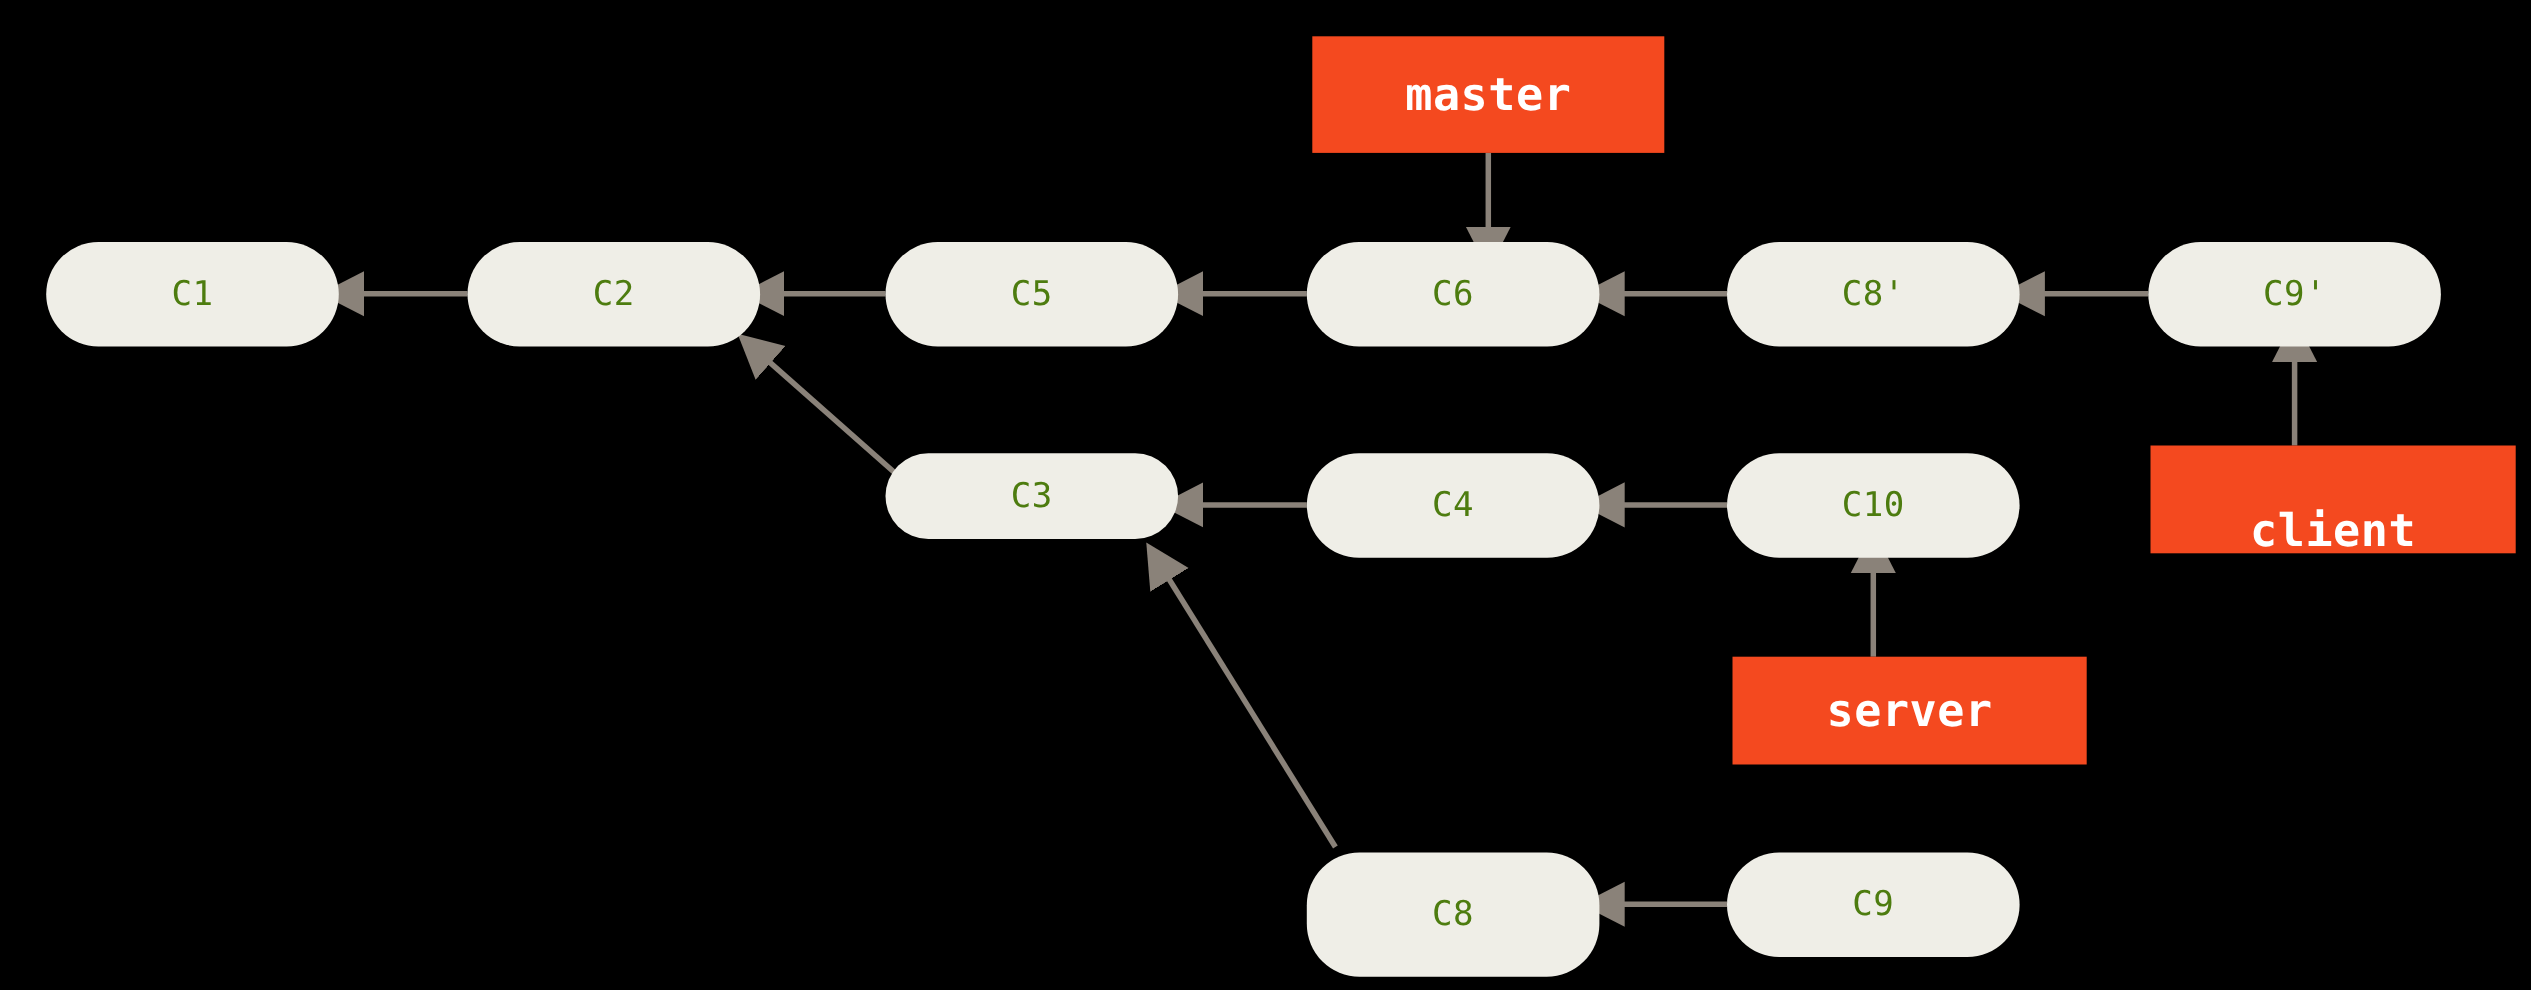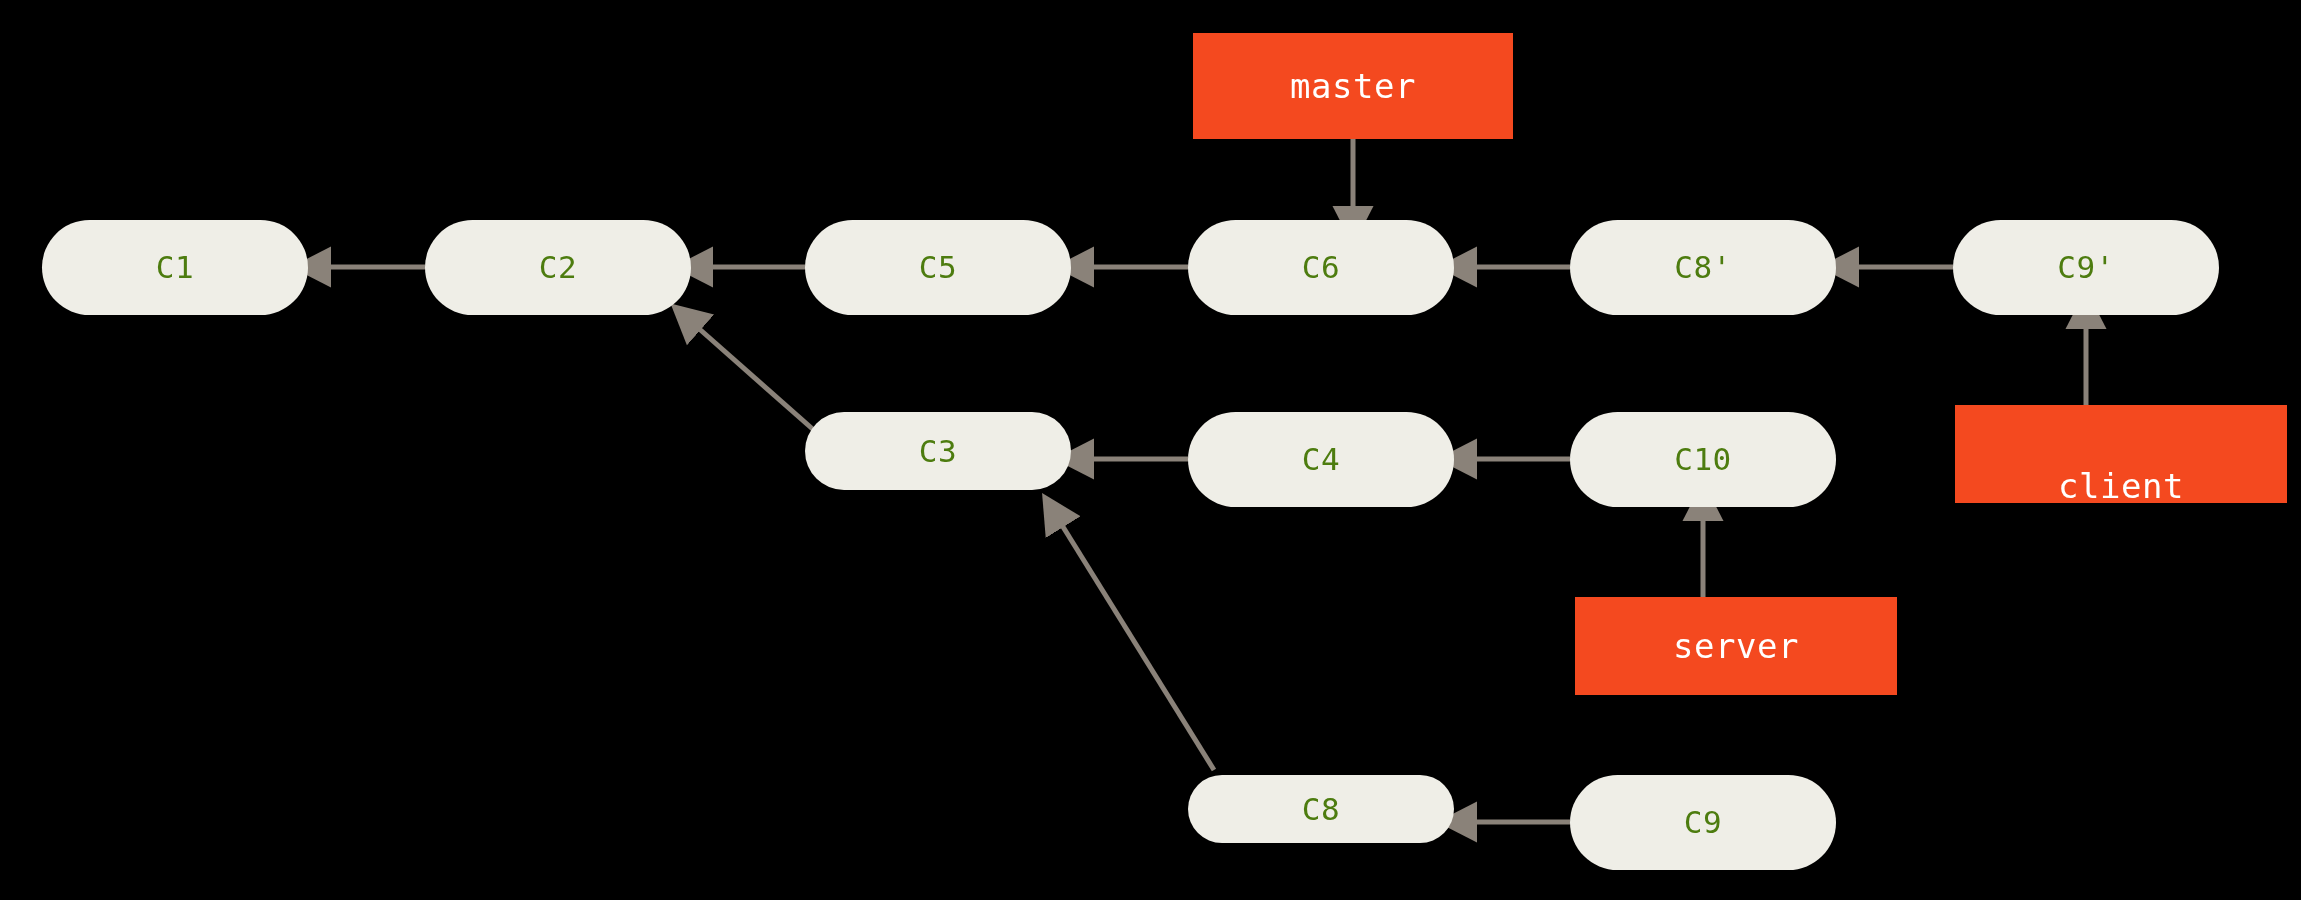--- a/index.html
+++ b/index.html
@@ -46,25 +46,26 @@
     position: absolute;
     box-sizing: border-box;
     background: #F4491F;
     display: flex;
     align-items: center;
     justify-content: center;
     z-index: 3;
   }
   .branch-label {
     font-family: "DejaVu Sans Mono", "Liberation Mono", monospace;
-    font-size: 34px;
+    font-size: 41px;
     color: #FFFFFF;
     letter-spacing: 0.5px;
     line-height: 1;
     user-select: none;
+    font-weight: bold;
   }
 </style>
 </head>
 <body>
 
 <div id="canvas">
 
   <svg id="edge-layer" viewBox="0 0 2301 900">
     <defs>
       <marker id="arrowhead" markerWidth="9" markerHeight="9" refX="1.2" refY="4.5" orient="auto" markerUnits="strokeWidth">
@@ -123,21 +124,21 @@
   </div>
 
   <div class="commit-node" style="left:1188px; top:412px; width:266px; height:95px;">
     <span class="commit-label">C4</span>
   </div>
 
   <div class="commit-node" style="left:1570px; top:412px; width:266px; height:95px;">
     <span class="commit-label">C10</span>
   </div>
 
-  <div class="commit-node" style="left:1188px; top:775px; width:266px; height:68px;">
+  <div class="commit-node" style="left:1188px; top:775px; width:266px; height:113px;">
     <span class="commit-label">C8</span>
   </div>
 
   <div class="commit-node" style="left:1570px; top:775px; width:266px; height:95px;">
     <span class="commit-label">C9</span>
   </div>
 
   <div class="branch-box" style="left:1193px; top:33px; width:320px; height:106px;">
     <span class="branch-label">master</span>
   </div>

